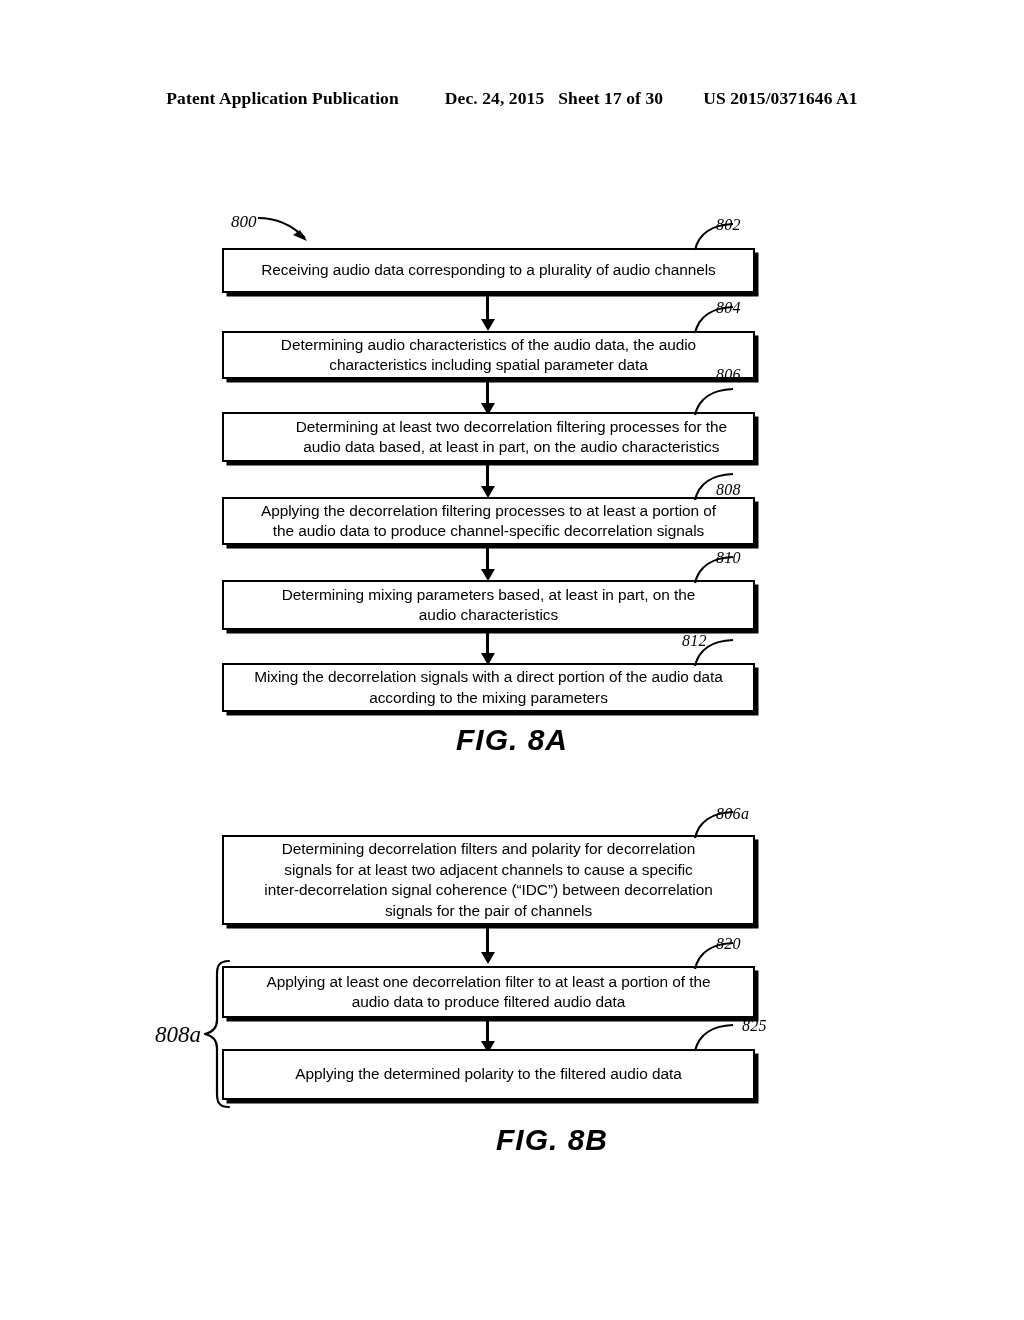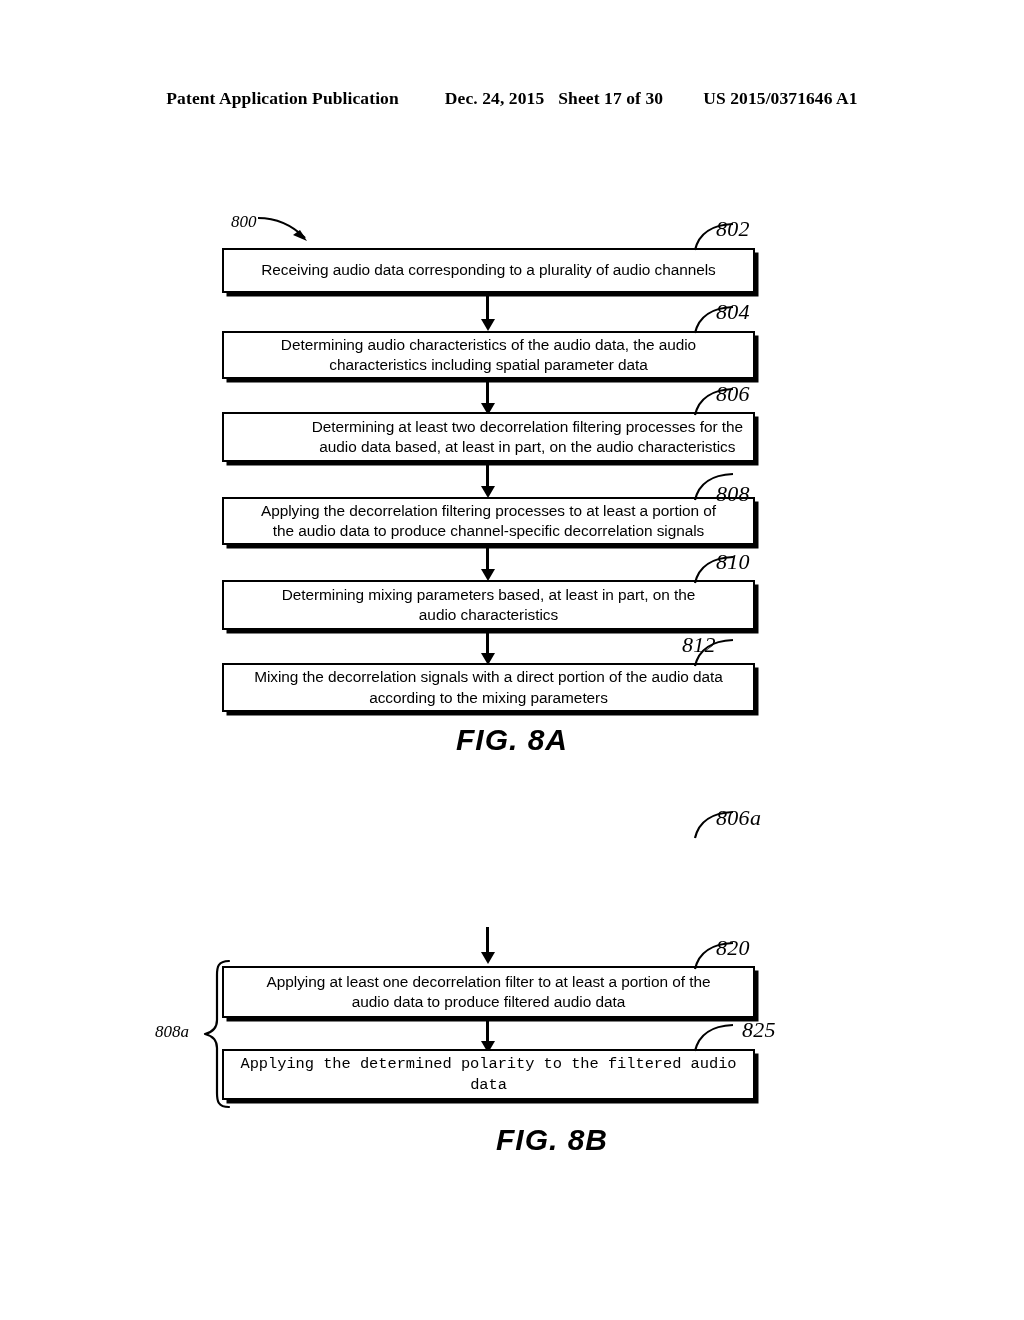--- a/index.html
+++ b/index.html
@@ -40,21 +40,21 @@
   .fc-box {
     position: absolute;
     box-sizing: border-box;
     background: #ffffff;
     border: 2.5px solid #000000;
     box-shadow: 4px 4px 0 -0.5px #000000;
     display: flex;
     align-items: center;
     justify-content: center;
     text-align: center;
-    padding: 2px 10px;
+    padding: 2px 26px;
   }
   .fc-box .fc-text {
     font-size: 15.4px;
     line-height: 20.5px;
     letter-spacing: -0.05px;
     white-space: pre-line;
   }
 
   
   .fc-arrow {
@@ -77,21 +77,21 @@
     border-left: 7px solid transparent;
     border-right: 7px solid transparent;
     border-top: 12px solid #000;
   }
 
   
   .fc-ref {
     position: absolute;
     font-family: "Liberation Serif", serif;
     font-style: italic;
-    font-size: 22px;
+    font-size: 16px;
     letter-spacing: 0.3px;
     white-space: nowrap;
   }
   .fc-leader { position: absolute; }
 
   
   .fig-caption {
     position: absolute;
     width: 1024px;
     left: 0;
@@ -101,21 +101,21 @@
     font-style: italic;
     font-size: 30px;
     letter-spacing: 1px;
   }
 
   
   .brace-label {
     position: absolute;
     font-family: "Liberation Serif", serif;
     font-style: italic;
-    font-size: 17px;
+    font-size: 23px;
     white-space: nowrap;
   }
 
   
   .origin-ref {
     position: absolute;
     font-family: "Liberation Serif", serif;
     font-style: italic;
     font-size: 17px;
   }
@@ -162,21 +162,21 @@
     <div class="head"></div>
   </div>
 
   <div class="fc-box" style="left:222px; top:412px; width:533px; height:50px;justify-content:flex-end;">
     <div class="fc-text">Determining at least two decorrelation filtering processes for the
 audio data based, at least in part, on the audio characteristics</div>
   </div>
   <svg class="fc-leader" style="left:693px; top:384px;" width="44" height="34" viewBox="0 0 44 34">
     <path d="M2,31 C6,14 18,6 40,5" fill="none" stroke="#000" stroke-width="2.2"></path>
   </svg>
-  <div class="fc-ref" style="left:716px; top:381px;">806</div>
+  <div class="fc-ref" style="left:716px; top:366px;">806</div>
 
   <div class="fc-arrow" style="left:481px; top:464px; height:34px;">
     <div class="shaft" style="height:24px;"></div>
     <div class="head"></div>
   </div>
 
   <div class="fc-box" style="left:222px; top:497px; width:533px; height:48px;">
     <div class="fc-text">Applying the decorrelation filtering processes to at least a portion of
 the audio data to produce channel-specific decorrelation signals</div>
   </div>
@@ -211,20 +211,26 @@
   <svg class="fc-leader" style="left:693px; top:635px;" width="44" height="34" viewBox="0 0 44 34">
     <path d="M2,31 C6,14 18,6 40,5" fill="none" stroke="#000" stroke-width="2.2"></path>
   </svg>
   <div class="fc-ref" style="left:682px; top:632px;">812</div>
 
   <div class="fig-caption" style="top:723px;text-align:center;">FIG. 8A</div>
 </div>
 
 <div class="figure" id="fig-8b" style="top:0;height:400px;">
 
+  <div class="fc-box" style="left:222px; top:835px; width:533px; height:90px;">
+    <div class="fc-text">Determining decorrelation filters and polarity for decorrelation
+signals for at least two adjacent channels to cause a specific
+inter-decorrelation signal coherence (“IDC”) between decorrelation
+signals for the pair of channels</div>
+  </div>
   <svg class="fc-leader" style="left:693px; top:807px;" width="44" height="34" viewBox="0 0 44 34">
     <path d="M2,31 C6,14 18,6 40,5" fill="none" stroke="#000" stroke-width="2.2"></path>
   </svg>
   <div class="fc-ref" style="left:716px; top:805px;">806a</div>
 
   <div class="fc-arrow" style="left:481px; top:927px; height:37px;">
     <div class="shaft" style="height:27px;"></div>
     <div class="head"></div>
   </div>
 
@@ -240,21 +246,21 @@
   <svg class="fc-leader" style="left:693px; top:938px;" width="44" height="34" viewBox="0 0 44 34">
     <path d="M2,31 C6,14 18,6 40,5" fill="none" stroke="#000" stroke-width="2.2"></path>
   </svg>
   <div class="fc-ref" style="left:716px; top:935px;">820</div>
 
   <div class="fc-arrow" style="left:481px; top:1020px; height:33px;">
     <div class="shaft" style="height:23px;"></div>
     <div class="head"></div>
   </div>
 
-  <div class="fc-box" style="left:222px; top:1049px; width:533px; height:51px;font-family:Liberation Mono, monospace;">
+  <div class="fc-box" style="left:222px; top:1049px; width:533px; height:51px;">
     <div class="fc-text">Applying the determined polarity to the filtered audio data</div>
   </div>
   <svg class="fc-leader" style="left:693px; top:1020px;" width="44" height="34" viewBox="0 0 44 34">
     <path d="M2,31 C6,14 18,6 40,5" fill="none" stroke="#000" stroke-width="2.2"></path>
   </svg>
   <div class="fc-ref" style="left:716px; top:1017px;margin-left:26px;">825</div>
 
   <div class="fig-caption" style="top:1123px;padding-left:40px;">FIG. 8B</div>
 </div>
 

